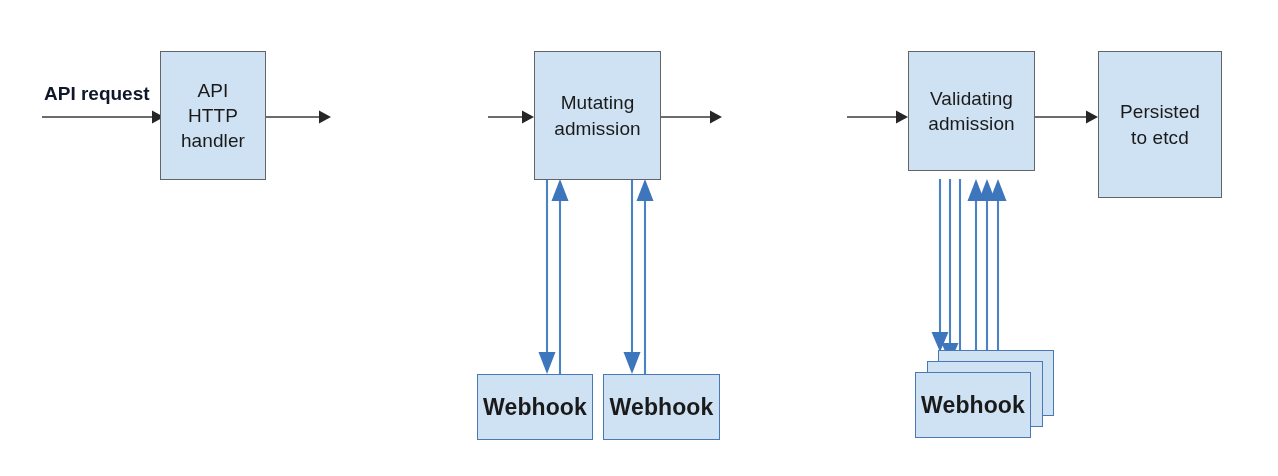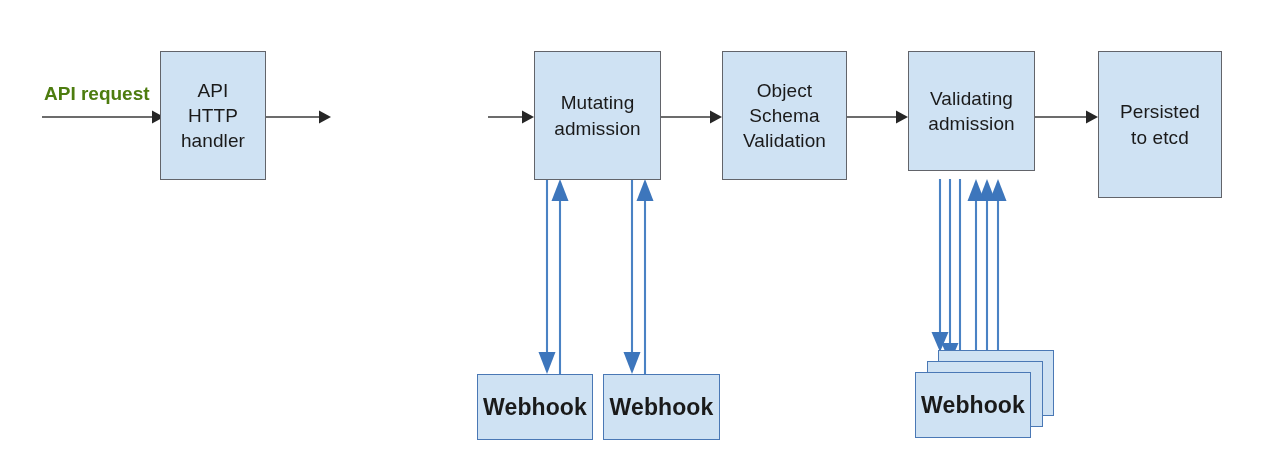--- a/index.html
+++ b/index.html
@@ -40,21 +40,21 @@
     font-weight: 700;
   }
   .node.webhook-ghost {
     border: 1.6px solid #4a78b5;
     background: #cfe2f3;
   }
   .entry-label {
     position: absolute;
     font-size: 19px;
     font-weight: 700;
-    color: #4d7c0f;
+    color: #0f172a;
     font-family: "Liberation Sans", sans-serif;
     white-space: nowrap;
   }
   svg.edges {
     position: absolute;
     left: 0;
     top: 0;
     width: 1278px;
     height: 476px;
     overflow: visible;
@@ -157,23 +157,20 @@
   <div class="node webhook-ghost" style="left:927px; top:361px; width:116px; height:66px; z-index:2;"></div>
 
   <div class="node" style="left:160px; top:51px; width:106px; height:129px;">API
 HTTP
 handler</div>
 
 
   <div class="node" style="left:534px; top:51px; width:127px; height:129px;">Mutating
 admission</div>
 
-  <div class="node" style="left:722px; top:51px; width:125px; height:129px;">Object
-Schema
-Validation</div>
 
   <div class="node" style="left:908px; top:51px; width:127px; height:120px;">Validating
 admission</div>
 
   <div class="node" style="left:1098px; top:51px; width:124px; height:147px;">Persisted
 to etcd</div>
 
   <div class="node webhook" style="left:477px; top:374px; width:116px; height:66px; z-index:4;">Webhook</div>
 
   <div class="node webhook" style="left:603px; top:374px; width:117px; height:66px; z-index:4;">Webhook</div>

